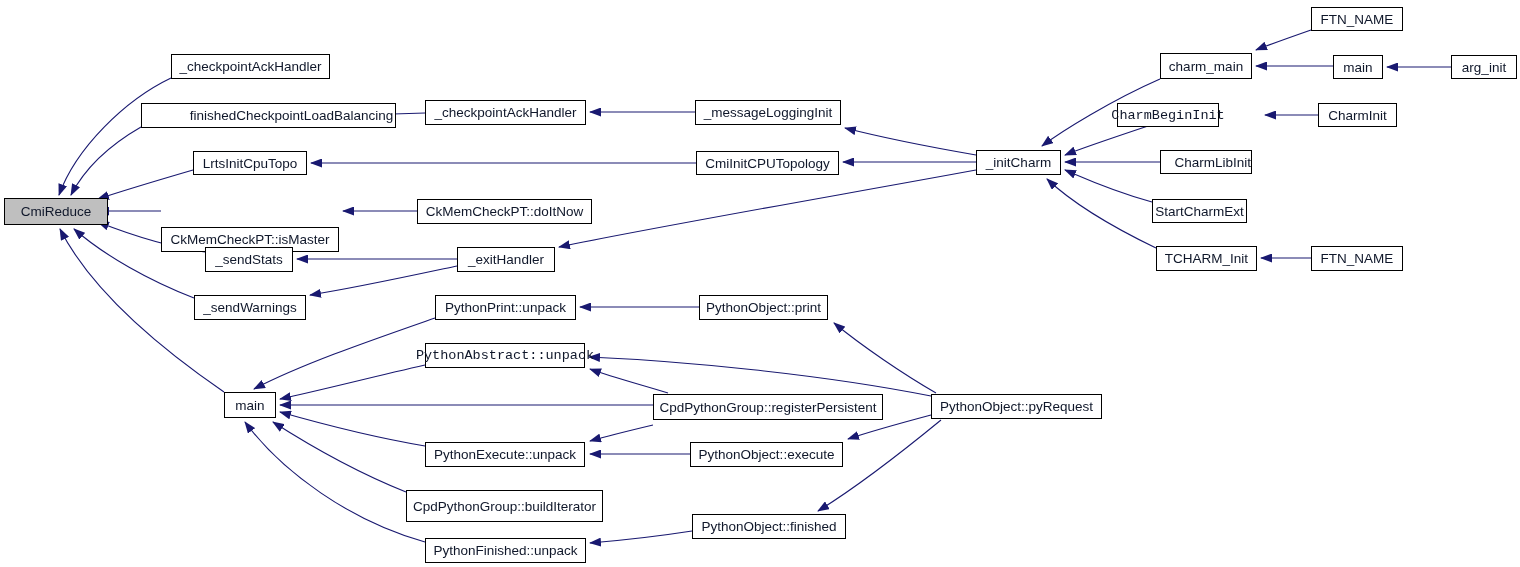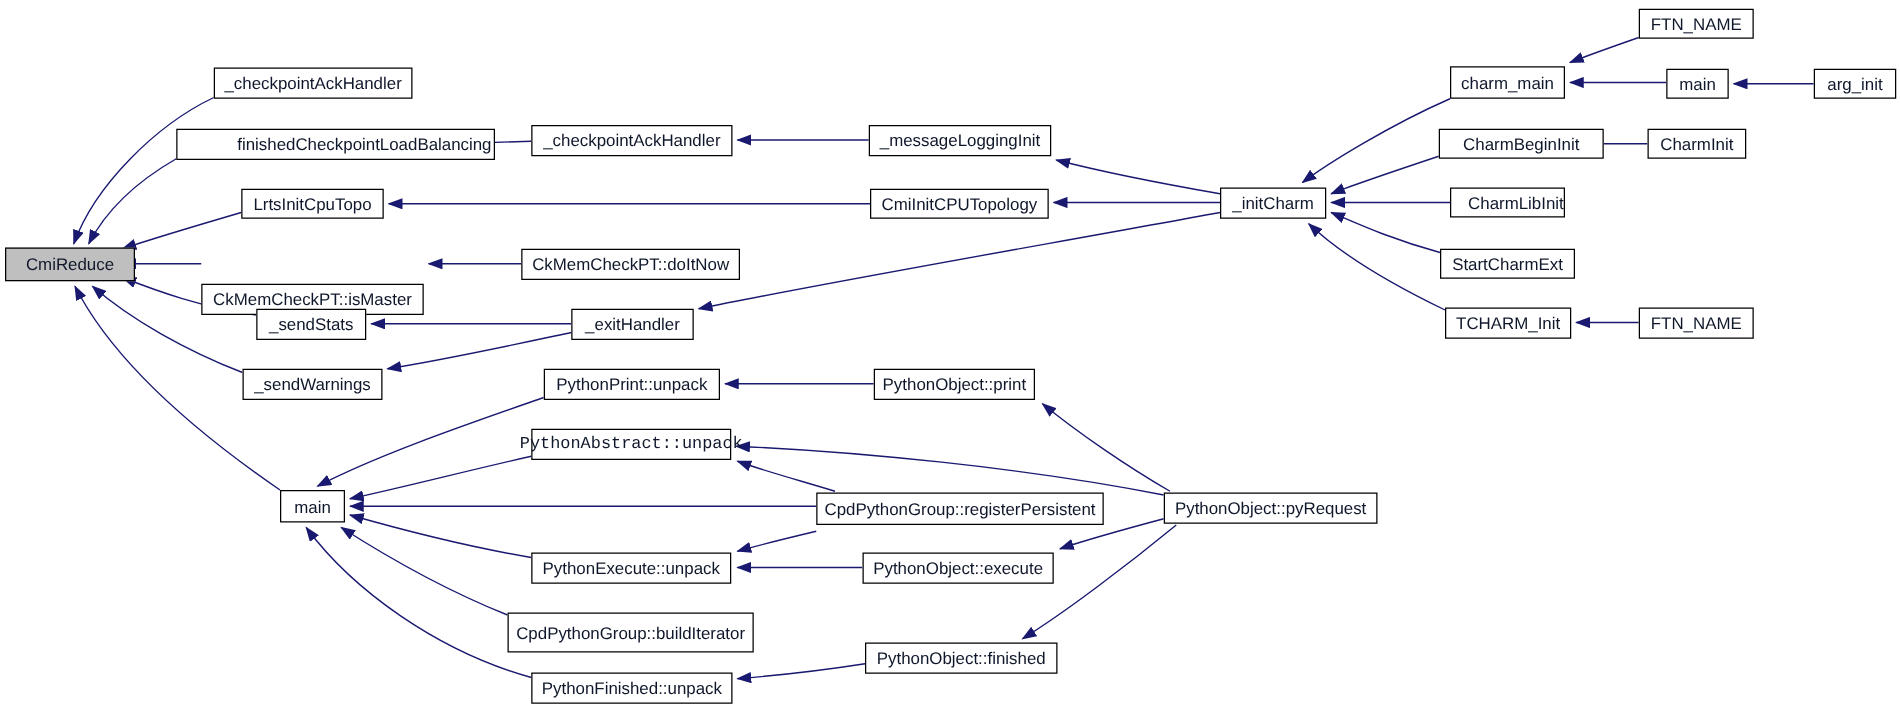--- a/index.html
+++ b/index.html
@@ -170,30 +170,30 @@
       </div>
       <div class="node" style="left: 1311px; top: 7px; width: 92px; height: 24px;">
         <span>FTN_NAME</span>
       </div>
       <div class="node" style="left: 1333px; top: 55px; width: 50px; height: 24px;">
         <span>main</span>
       </div>
       <div class="node" style="left: 1451px; top: 55px; width: 66px; height: 24px;">
         <span>arg_init</span>
       </div>
-      <div class="node" style="left: 1151px; top: 103px; width: 132px; height: 24px;">
+      <div class="node" style="left: 1117px; top: 103px; width: 102px; height: 24px; font-family: Liberation Mono, monospace;">
         <span>CharmBeginInit</span>
       </div>
       <div class="node" style="left: 1318px; top: 103px; width: 79px; height: 24px;">
         <span>CharmInit</span>
       </div>
       <div class="node" style="left: 1160px; top: 150px; width: 92px; height: 24px; justify-content: flex-end;">
         <span>CharmLibInit</span>
       </div>
-      <div class="node" style="left: 1152px; top: 199px; width: 108px; height: 24px;">
+      <div class="node" style="left: 1152px; top: 199px; width: 95px; height: 24px;">
         <span>StartCharmExt</span>
       </div>
       <div class="node" style="left: 1156px; top: 246px; width: 101px; height: 25px;">
         <span>TCHARM_Init</span>
       </div>
       <div class="node" style="left: 1311px; top: 246px; width: 92px; height: 25px;">
         <span>FTN_NAME</span>
       </div>
     </div>
 </div>

